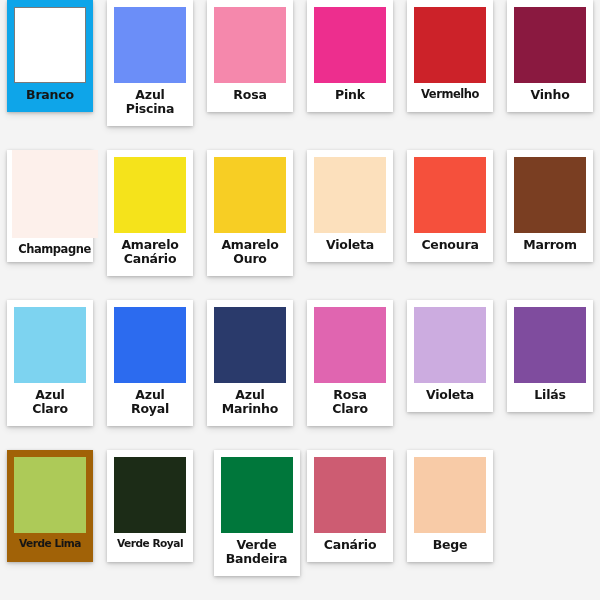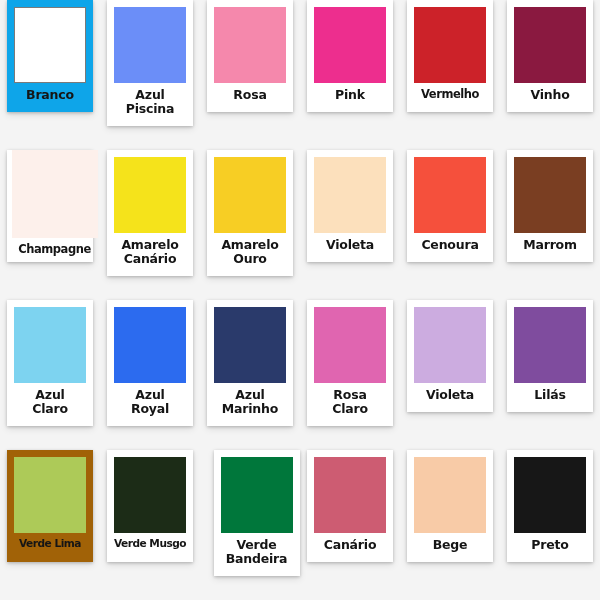--- a/index.html
+++ b/index.html
@@ -195,40 +195,34 @@
     </div>
     <div class="grid-cell">
       <div class="swatch-card" style="background: #a16207; min-height: 112px;">
         <div class="swatch-chip" title="#adca58" style="background: rgb(173, 202, 88);"></div>
         <div class="swatch-label xsmall" style="color: rgb(21, 21, 21);">Verde Lima</div>
       </div>
     </div>
     <div class="grid-cell">
       <div class="swatch-card" style="background: rgb(255, 255, 255); min-height: 112px;">
         <div class="swatch-chip" title="#1c2c17" style="background: rgb(28, 44, 23);"></div>
-        <div class="swatch-label xsmall" style="color: rgb(21, 21, 21);">Verde Musgo</div>
+        <div class="swatch-label xsmall" style="color: rgb(21, 21, 21);">Verde Royal</div>
       </div>
     </div>
     <div class="grid-cell">
       <div class="swatch-card" style="background: rgb(255, 255, 255); min-height: 126px; margin-left: 13px;">
         <div class="swatch-chip" title="#00773b" style="background: rgb(0, 119, 59);"></div>
         <div class="swatch-label" style="color: rgb(21, 21, 21);">Verde<br>Bandeira</div>
       </div>
     </div>
     <div class="grid-cell">
       <div class="swatch-card" style="background: rgb(255, 255, 255); min-height: 112px;">
         <div class="swatch-chip" title="#cd5c72" style="background: rgb(205, 92, 114);"></div>
         <div class="swatch-label" style="color: rgb(21, 21, 21);">Canário</div>
       </div>
     </div>
     <div class="grid-cell">
       <div class="swatch-card" style="background: rgb(255, 255, 255); min-height: 112px;">
         <div class="swatch-chip" title="#f8cba7" style="background: rgb(248, 203, 167);"></div>
         <div class="swatch-label" style="color: rgb(21, 21, 21);">Bege</div>
       </div>
     </div>
-    <div class="grid-cell">
-      <div class="swatch-card" style="background: rgb(255, 255, 255); min-height: 112px;">
-        <div class="swatch-chip" title="#171717" style="background: rgb(23, 23, 23);"></div>
-        <div class="swatch-label" style="color: rgb(21, 21, 21);">Preto</div>
-      </div>
-    </div>
   </div>
 
 </body></html>

